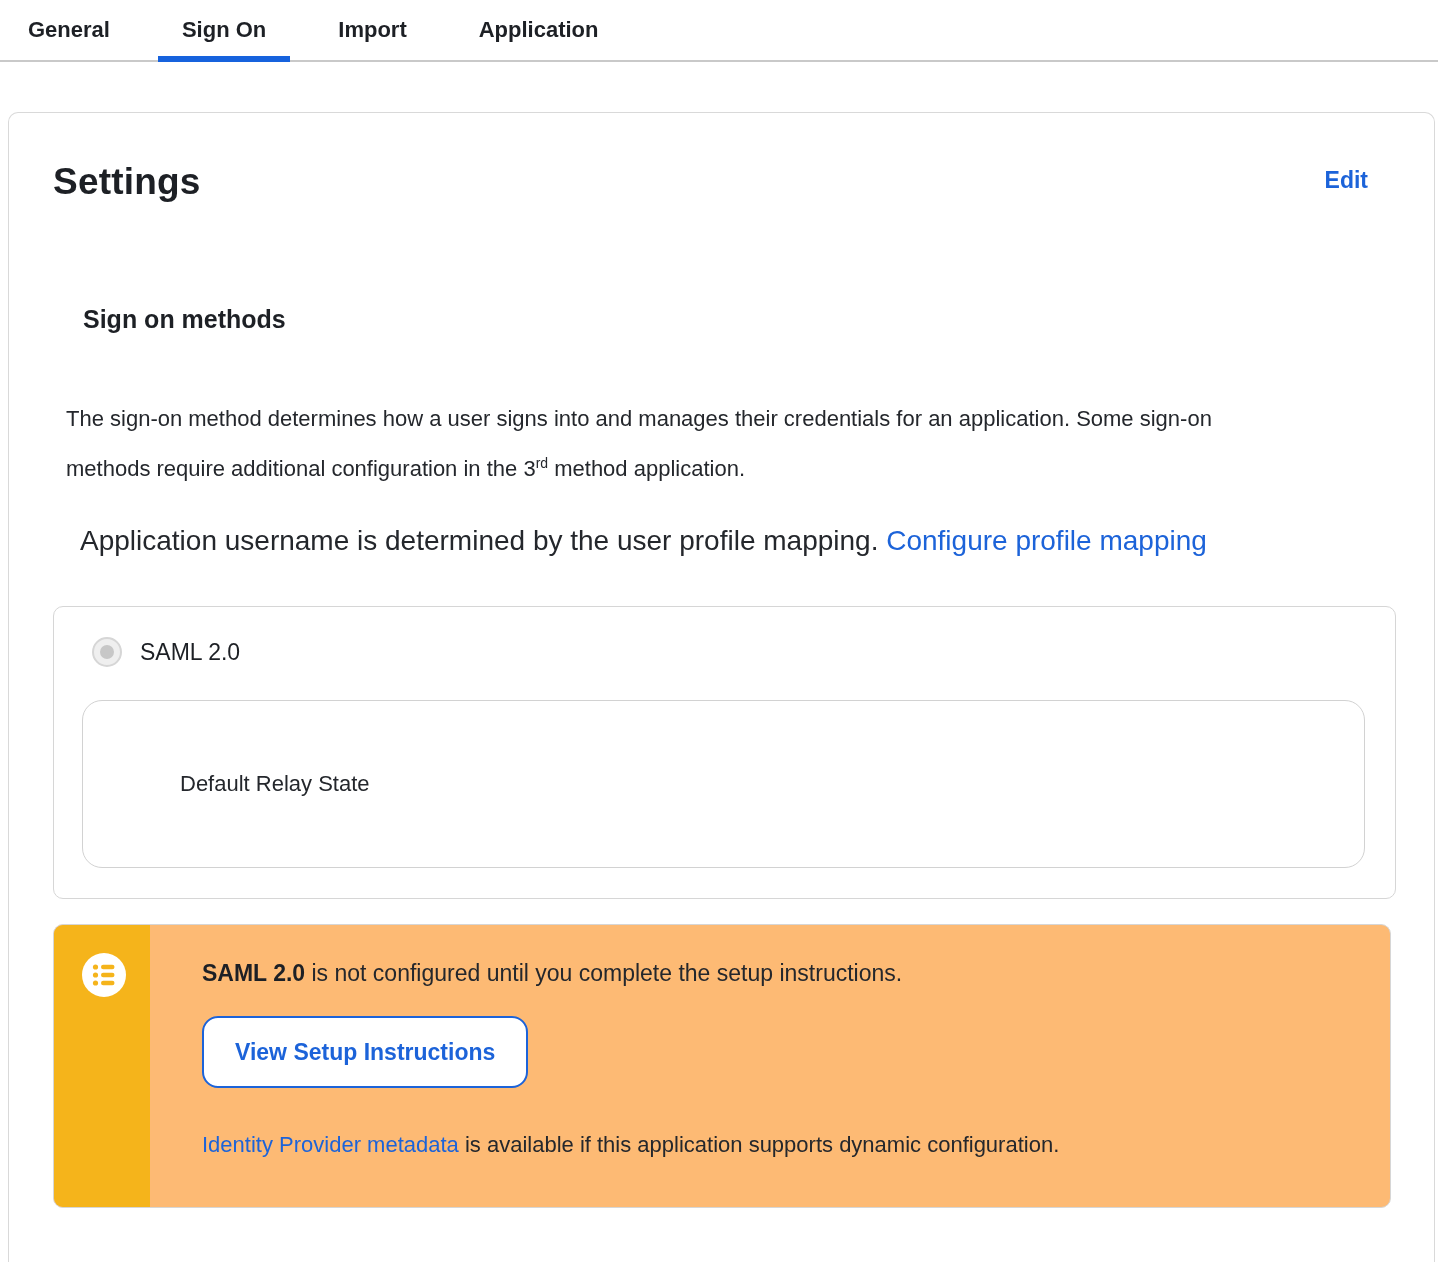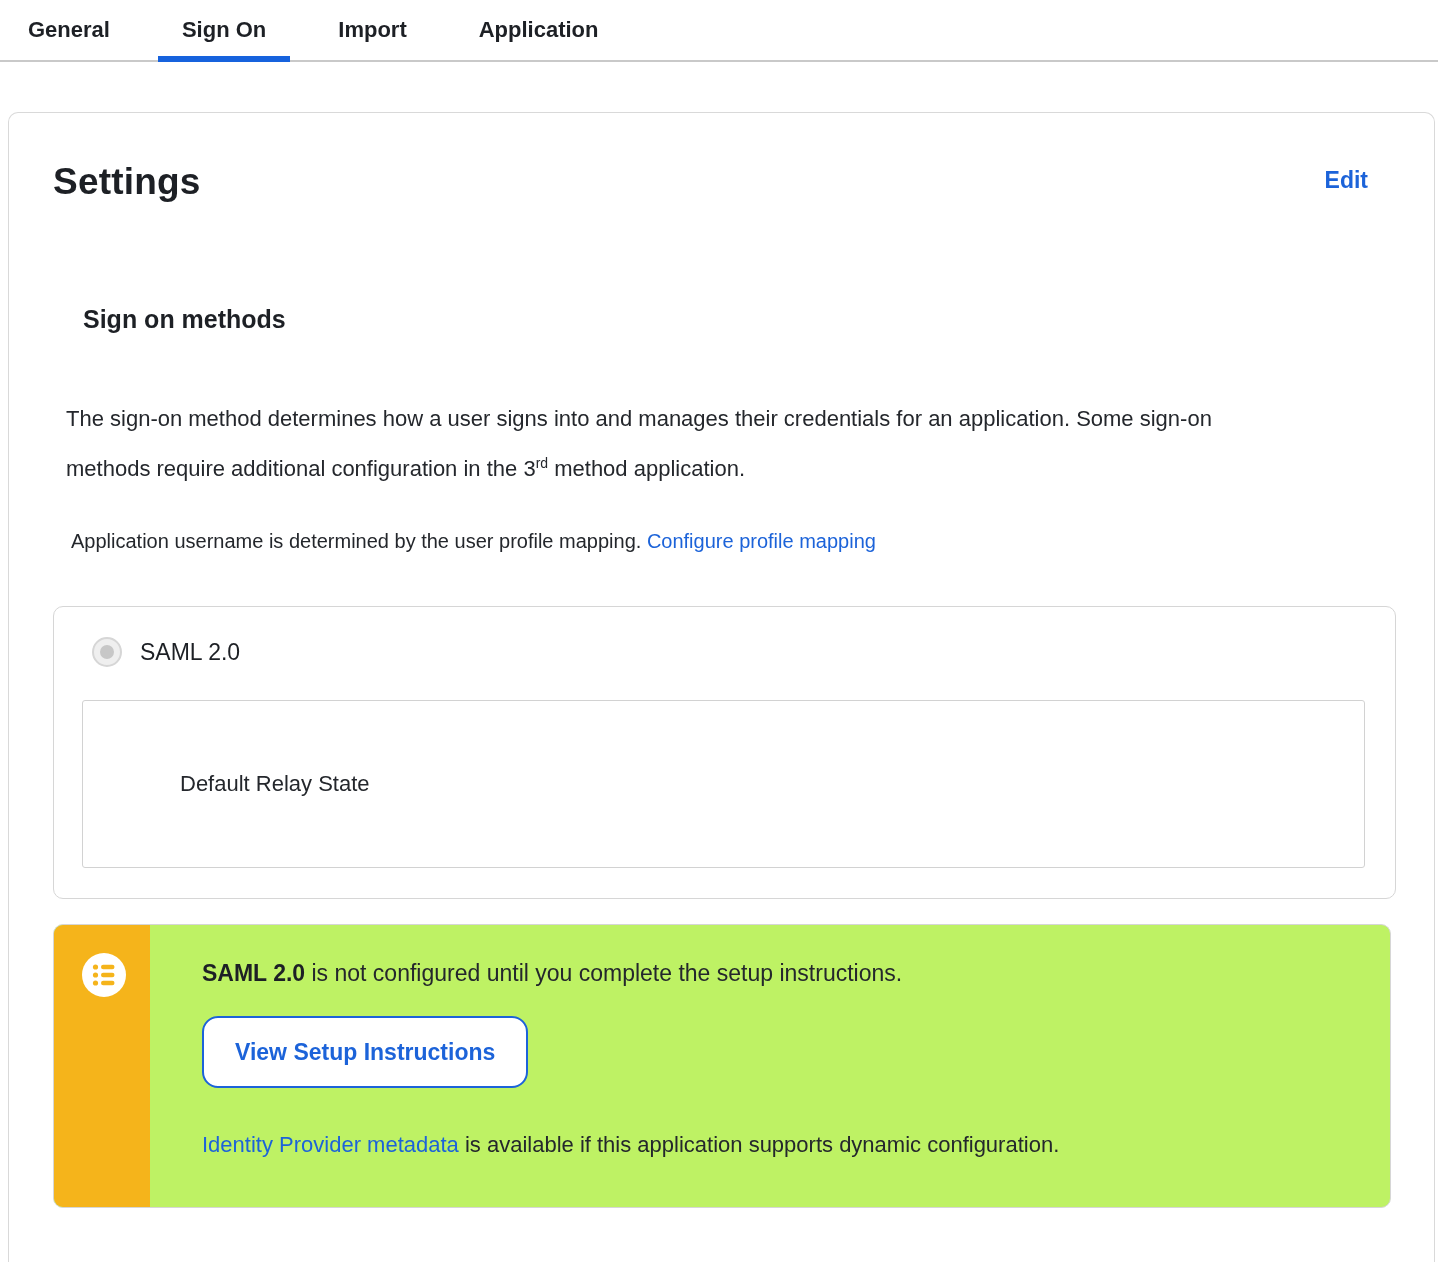--- a/index.html
+++ b/index.html
@@ -84,22 +84,22 @@
     font-size: 22px;
     line-height: 50px;
     color: #24272c;
   }
   .intro sup {
     font-size: 14px;
     vertical-align: super;
     line-height: 0;
   }
   .username-line {
-    margin: 22px 0 0 18px;
-    font-size: 20px;
+    margin: 22px 0 0 27px;
+    font-size: 28px;
     line-height: 50px;
     color: #24272c;
   }
   .text-link {
     color: #1c63d9;
     cursor: pointer;
     text-decoration: none;
   }
 
   
@@ -134,40 +134,40 @@
   }
   .radio-label {
     margin-left: 18px;
     font-size: 23px;
     color: #1d2025;
   }
   .relay-box {
     margin-top: 33px;
     height: 168px;
     border: 1px solid #d2d2d2;
-    border-radius: 3px;
+    border-radius: 20px;
     display: flex;
     align-items: center;
     padding-left: 97px;
   }
   .relay-label {
     font-size: 22px;
     color: #24272c;
   }
 
   
   .callout {
     position: relative;
     margin-top: 25px;
     width: 1338px;
     border: 1px solid #d6d6d6;
     border-radius: 10px;
     min-height: 284px;
     padding: 33px 40px 32px 148px;
-    background: #bef264;
+    background: #fdba74;
   }
   .callout-stripe {
     position: absolute;
     left: 0; top: 0; bottom: 0;
     width: 96px;
     background: #f5b41b;
     border-radius: 9px 0 0 9px;
   }
   .callout-icon {
     position: absolute;

